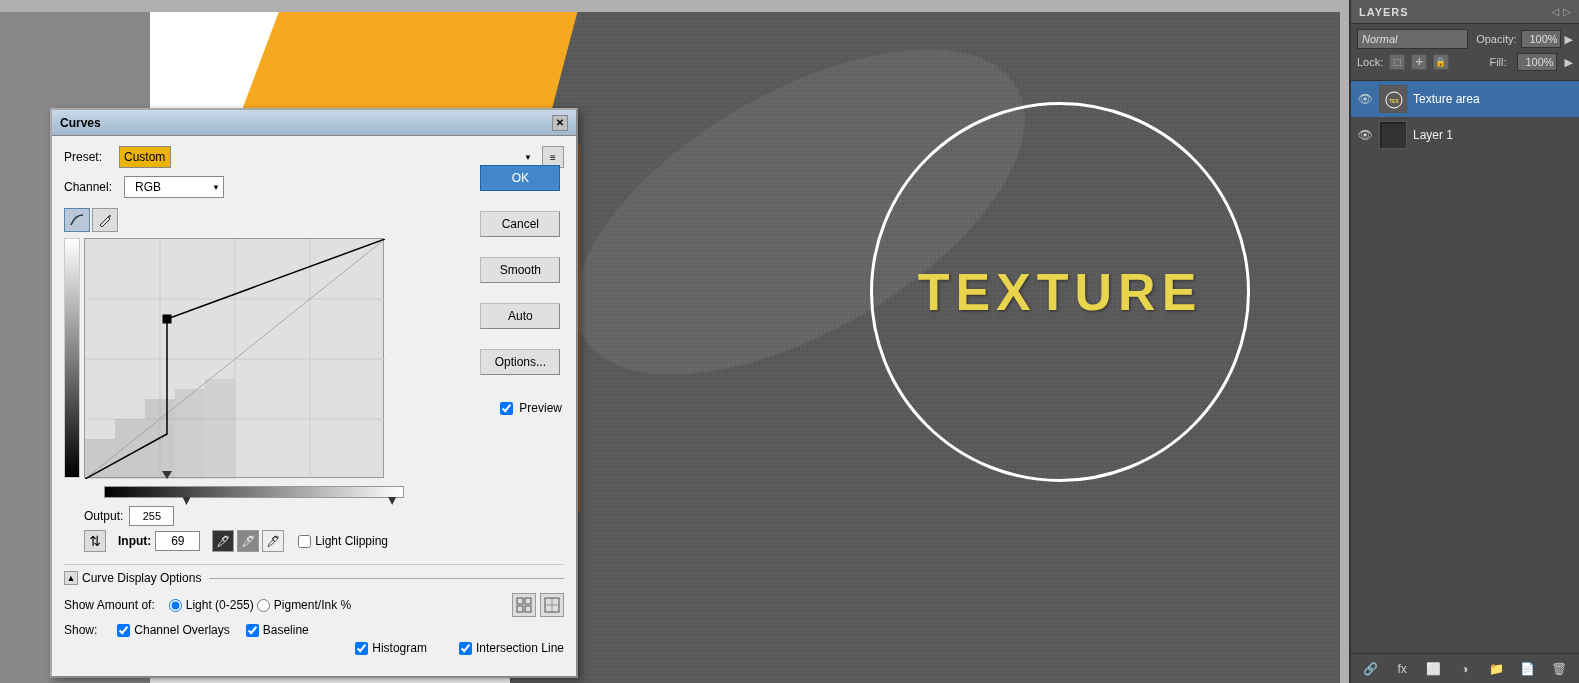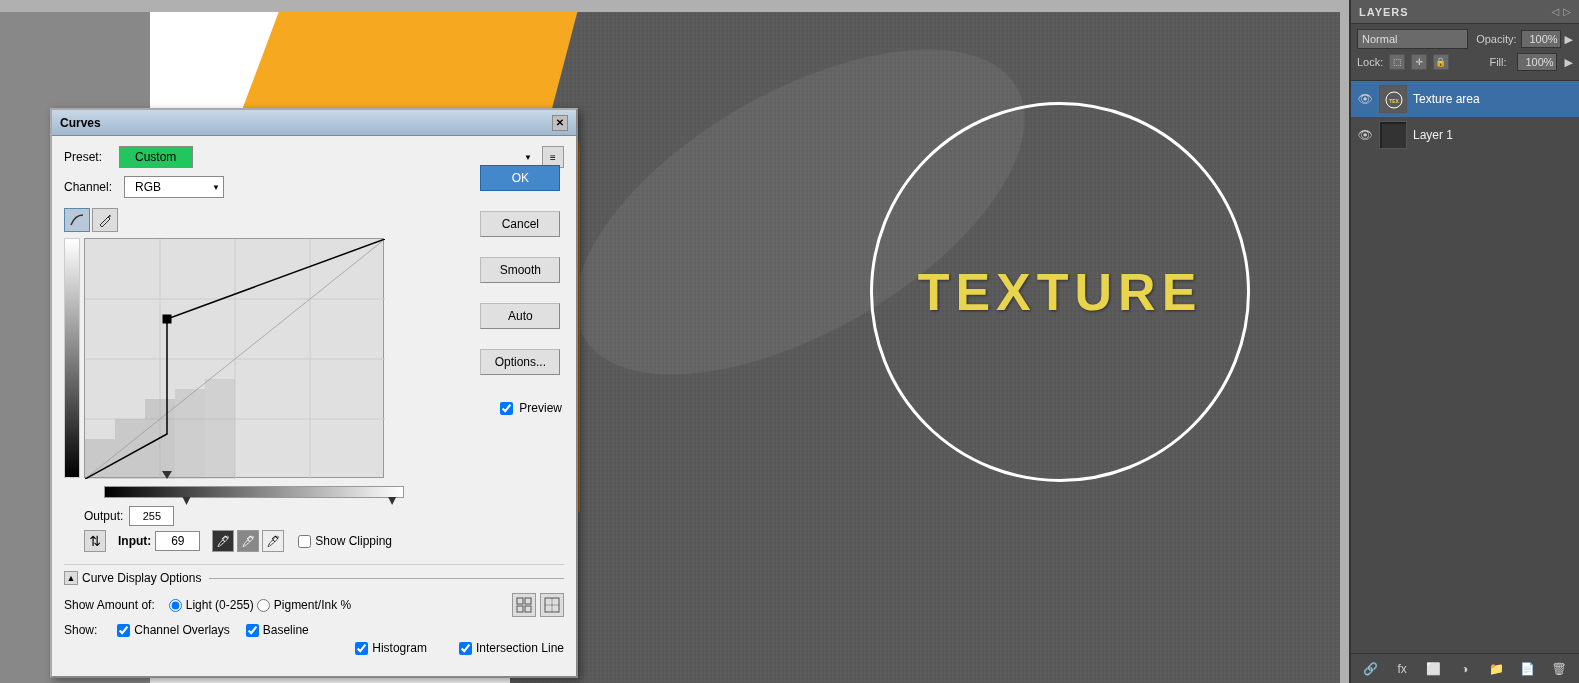--- a/index.html
+++ b/index.html
@@ -109,24 +109,24 @@
 
     .preset-label {
       width: 55px;
       font-size: 12px;
       color: #000;
     }
 
     .preset-select {
       flex: 1;
       height: 22px;
-      background: #22c55e;
+      background: #eab308;
       border: 1px solid #888;
       font-size: 12px;
-      padding: 0 15px;
+      padding: 0 4px;
       appearance: none;
       -webkit-appearance: none;
     }
 
     .preset-select-wrapper {
       flex: 1;
       position: relative;
       margin-right: 6px;
     }
 
@@ -484,20 +484,21 @@
 
     .blend-select {
       width: 100%;
       height: 20px;
       background: #6a6a6a;
       border: 1px solid #333;
       color: #ddd;
       font-size: 11px;
       padding: 0 4px;
       appearance: none;
+      font-style: italic;
     }
 
     .opacity-value {
       background: #6a6a6a;
       border: 1px solid #333;
       color: #ddd;
       width: 40px;
       height: 18px;
       font-size: 11px;
       text-align: right;
@@ -766,21 +767,21 @@
       <input class="input-value" type="text" value="69" style="width: 45px; height: 20px; border: 1px solid rgb(136, 136, 136); font-size: 12px; text-align: center;">
 
       <div style="margin-left:8px; display:flex; gap:3px;">
         <button class="eyedropper-btn" style="background:#333; color:white;">🖊</button>
         <button class="eyedropper-btn" style="background:#888; color:white;">🖊</button>
         <button class="eyedropper-btn" style="background:#eee;">🖊</button>
       </div>
 
       <div class="show-clipping-row" style="margin-left:10px;">
         <input type="checkbox" style="">
-        <span>Show Clipping</span>
+        <span>Light Clipping</span>
       </div>
     </div>
 
     <div class="curve-options-section">
       <div class="curve-options-header">
         <button class="collapse-btn">▲</button>
         <span class="options-label">Curve Display Options</span>
         <div class="options-divider"></div>
       </div>
 

